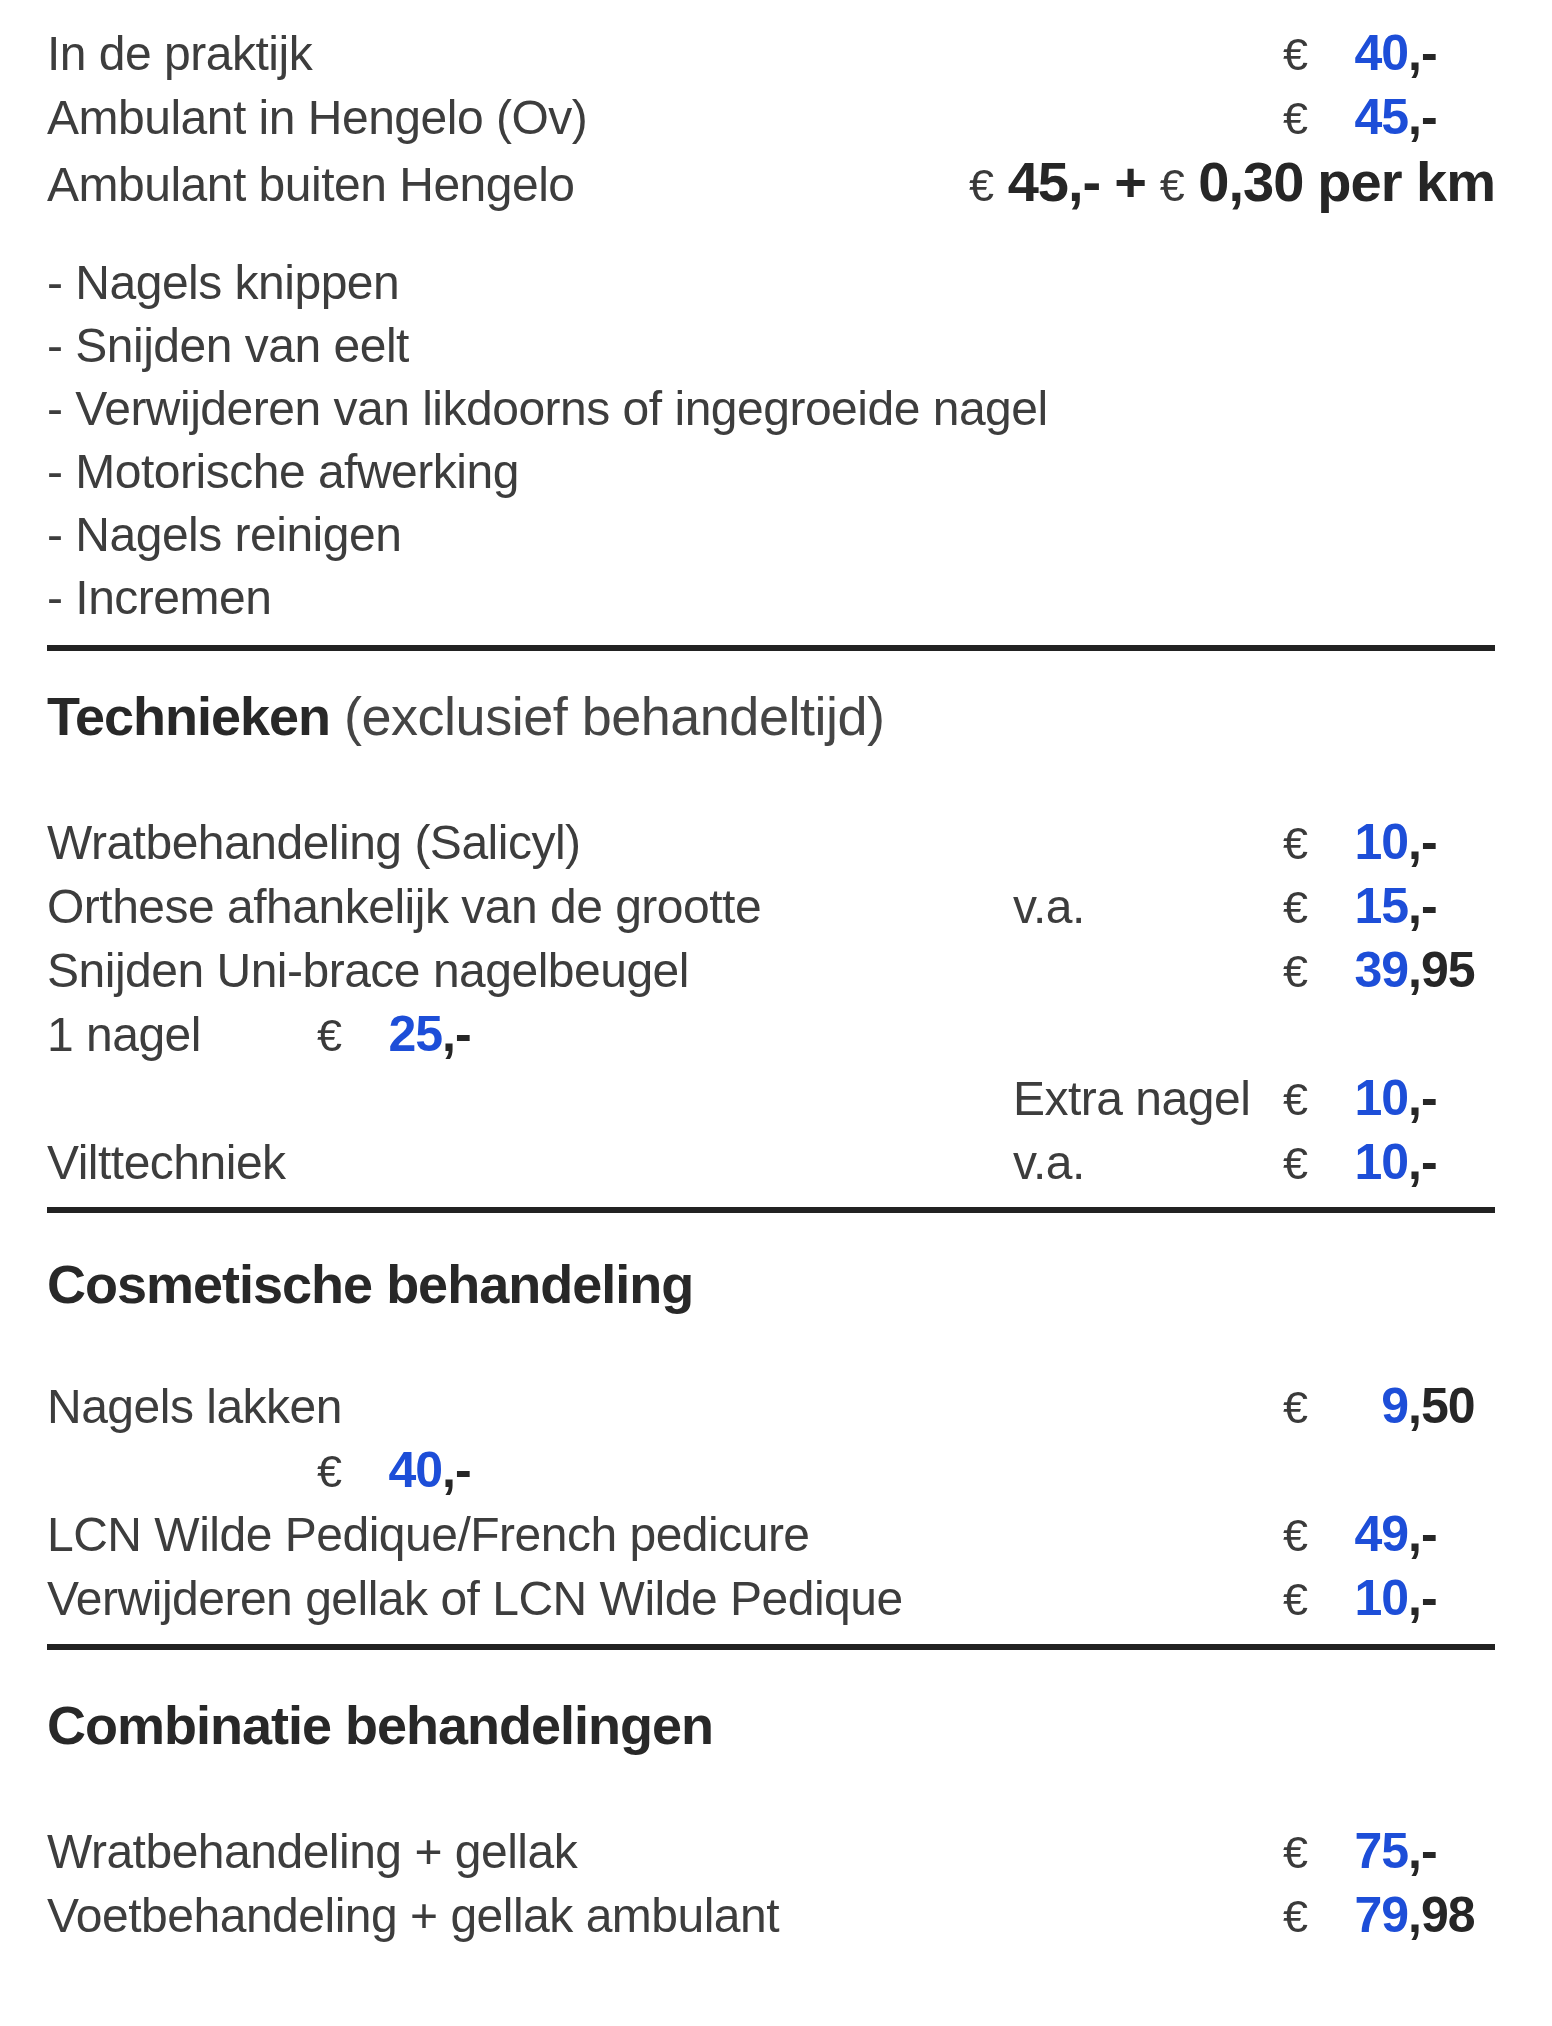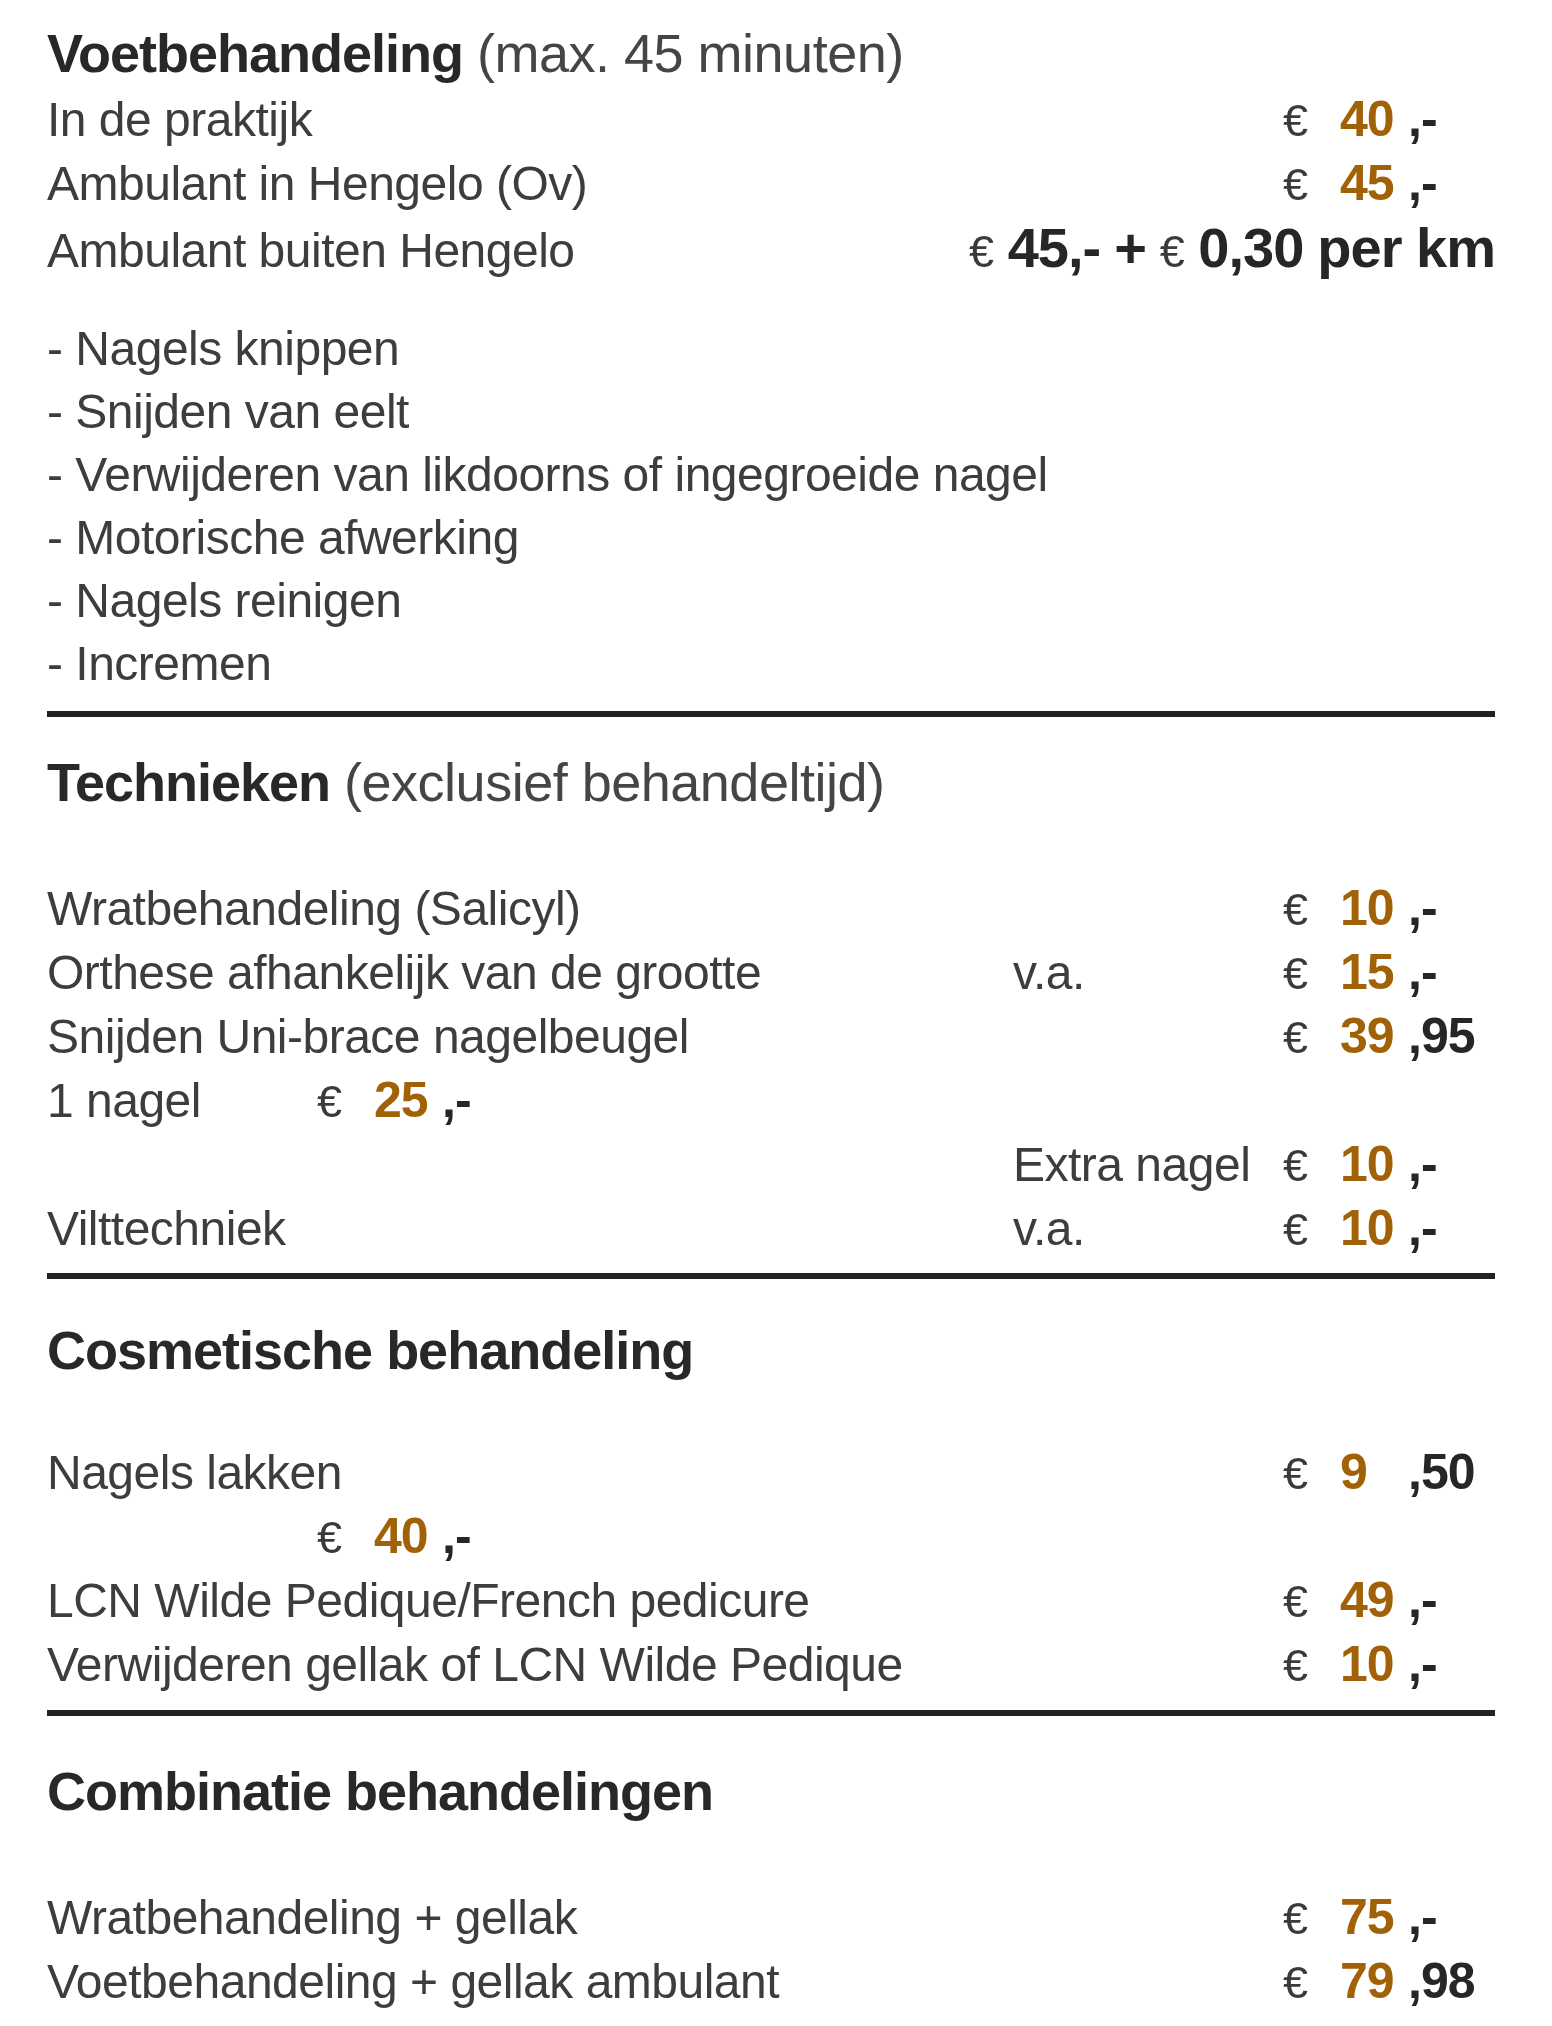--- a/index.html
+++ b/index.html
@@ -23,21 +23,21 @@
   
   .row {
     display:flex; align-items:baseline;
     font-size:48px; line-height:63px; letter-spacing:-0.5px;
     white-space:nowrap;
   }
   .label { flex:1 1 auto; overflow:hidden; }
   .qual  { flex:0 0 270px; }
   .price { flex:0 0 212px; display:flex; align-items:baseline; }
   .cur   { width:57px; font-size:45px; font-weight:400; color:#3a3a3a; }
-  .whole { width:68px; font-weight:700; color:#a16207; font-size:50px; letter-spacing:-1px; }
+  .whole { width:68px; text-align:right; font-weight:700; color:#1d4ed8; font-size:50px; letter-spacing:-1px; }
   .dec   { font-weight:700; color:#262626; font-size:50px; letter-spacing:-1px; }
 
   
   .price-full { display:flex; align-items:baseline; justify-content:flex-end; white-space:nowrap; }
   .price-full .pf { margin-left:14px; }
   .price-full .pfcur { font-size:45px; font-weight:400; color:#3a3a3a; }
   .price-full .pfnum { font-size:56px; font-weight:700; color:#262626; letter-spacing:-1px; }
 
   
   .list { margin-top:34px; }
@@ -54,23 +54,20 @@
   .gap-62 { height:62px; }
   .gap-58 { height:58px; }
   .gap-2  { height:2px; }
 </style>
 </head>
 <body>
 
 <div class="page">
 
   <div>
-    <div class="heading">
-      <span>Voetbehandeling</span><span class="note">(max. 45 minuten)</span>
-    </div>
     <div class="gap-2"></div>
 
     <div class="row">
       <span class="label">In de praktijk</span>
       <span class="qual"></span>
       <span class="price">
         <span class="cur">€</span>
         <span class="whole">40</span>
         <span class="dec">,-</span>
       </span>

